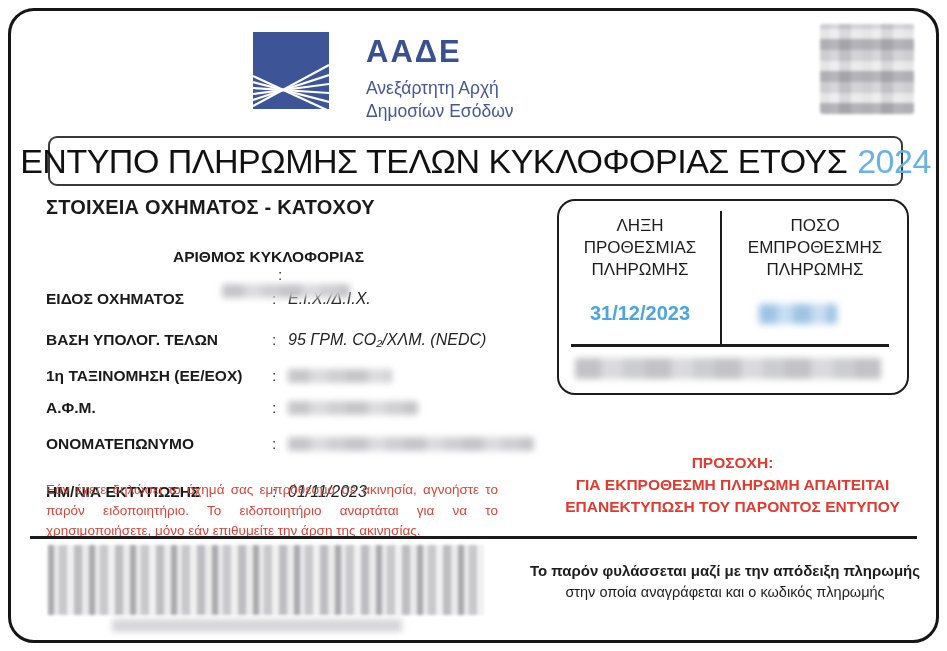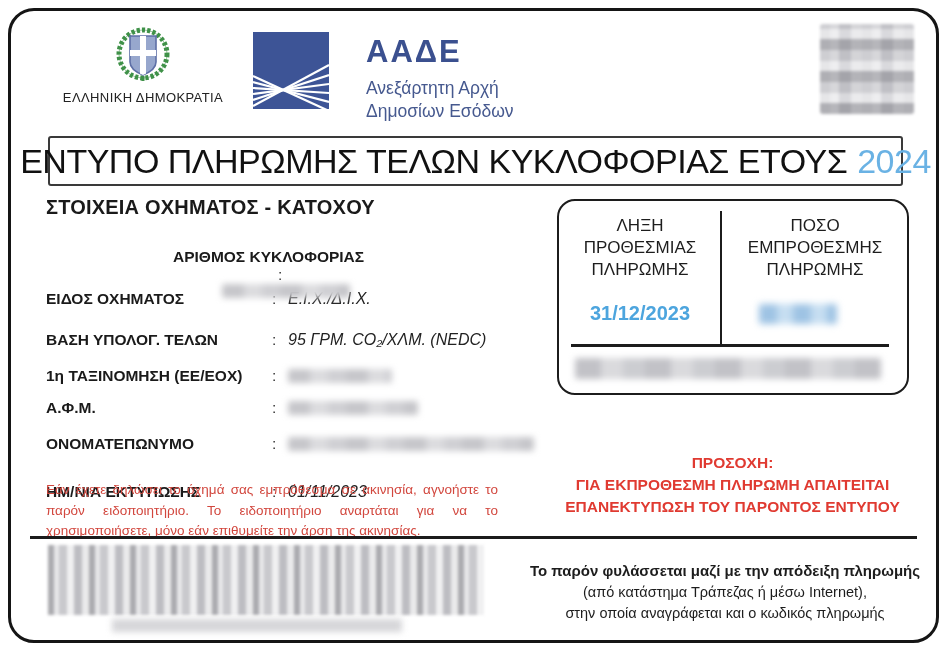--- a/index.html
+++ b/index.html
@@ -15,21 +15,21 @@
   .aade-text{position:absolute;left:366px;top:34px;}
   .aade-acronym{font-size:31px;font-weight:bold;color:#3b508f;letter-spacing:2px;}
   .aade-sub{margin-top:7px;font-size:17.5px;color:#46598f;line-height:1.3;}
   .qr-redact{position:absolute;left:820px;top:24px;width:94px;height:90px;
     background:
       repeating-linear-gradient(0deg, rgba(152,152,158,.65) 0 11px, rgba(238,238,240,.6) 11px 21px, rgba(196,196,201,.55) 21px 32px),
       repeating-linear-gradient(90deg,#d9d9dc 0 10px,#ededef 10px 19px,#babac0 19px 31px,#e6e6e8 31px 42px);
     filter:blur(1.6px);border-radius:3px;}
 
   
-  .title-bar{position:absolute;left:48px;top:136px;width:851px;height:46px;border:2px solid #3a3a3a;border-radius:3px;
+  .title-bar{position:absolute;left:48px;top:136px;width:851px;height:46px;border:2px solid #3a3a3a;border-radius:9px;
     display:flex;align-items:center;justify-content:center;white-space:nowrap;}
   .title-text{font-size:34px;letter-spacing:-0.5px;color:#111;}
   .title-year{font-size:34px;letter-spacing:-0.5px;color:#6ab2e4;margin-left:10px;}
 
   
   .section-heading{position:absolute;left:46px;top:196px;font-size:20px;font-weight:bold;letter-spacing:.2px;}
   .fields{position:absolute;left:46px;top:248px;width:480px;}
   .field-row{display:flex;align-items:center;height:20px;font-size:15.5px;}
   .f-label{width:226px;font-weight:bold;flex:none;}
   .f-colon{width:16px;flex:none;color:#333;}
@@ -62,36 +62,20 @@
   .warning{position:absolute;left:535px;top:452px;width:395px;text-align:center;color:#e03a31;font-weight:bold;font-size:15.5px;line-height:22px;}
   .footer-note{position:absolute;left:515px;top:560px;width:420px;text-align:center;font-size:14.5px;line-height:21.5px;color:#1d1d1d;}
   .footer-note .bold{font-weight:bold;font-size:15px;}
 </style>
 </head>
 <body>
 
 <div class="doc">
   <div class="outer-border"></div>
 
-  <div class="emblem-block">
-    <svg class="emblem-svg" width="62" height="60" viewBox="0 0 62 60">
-      <circle cx="31" cy="30" r="24" fill="none" stroke="#3f9148" stroke-width="5" stroke-dasharray="3.2 2.1"></circle>
-      <circle cx="31" cy="30" r="24" fill="none" stroke="#3f9148" stroke-width="1" opacity="0.55"></circle>
-      <path d="M31 57 L31 52" stroke="#3f9148" stroke-width="3"></path>
-      <clipPath id="shieldClip">
-          <path d="M18 12 L44 12 L44 38 C44 44 38.5 48 31 51 C23.5 48 18 44 18 38 Z"></path>
-        </clipPath>
-      <path d="M18 12 L44 12 L44 38 C44 44 38.5 48 31 51 C23.5 48 18 44 18 38 Z" fill="#97a7cd" stroke="#5e6fa6" stroke-width="1.6"></path>
-      <g clip-path="url(#shieldClip)">
-        <rect x="28" y="10" width="6" height="44" fill="#ffffff"></rect>
-        <rect x="16" y="26" width="30" height="6" fill="#ffffff"></rect>
-      </g>
-    </svg>
-    <div class="republic-label">ΕΛΛΗΝΙΚΗ ΔΗΜΟΚΡΑΤΙΑ</div>
-  </div>
 
   <svg class="aade-square" width="76" height="77" viewBox="0 0 76 77">
     <rect x="0" y="0" width="76" height="77" fill="#3d5496"></rect>
     <g stroke="#ffffff" stroke-width="2.2">
       <line x1="0" y1="44" x2="76" y2="79"></line>
       <line x1="0" y1="50" x2="76" y2="70"></line>
       <line x1="0" y1="56" x2="76" y2="61"></line>
       <line x1="0" y1="62" x2="76" y2="52"></line>
       <line x1="0" y1="68" x2="76" y2="43"></line>
       <line x1="0" y1="74" x2="76" y2="33"></line>
@@ -184,16 +168,15 @@
   </div>
 
   <div class="warning">
     <div>ΠΡΟΣΟΧΗ:</div>
     <div>ΓΙΑ ΕΚΠΡΟΘΕΣΜΗ ΠΛΗΡΩΜΗ ΑΠΑΙΤΕΙΤΑΙ</div>
     <div>ΕΠΑΝΕΚΤΥΠΩΣΗ ΤΟΥ ΠΑΡΟΝΤΟΣ ΕΝΤΥΠΟΥ</div>
   </div>
 
   <div class="footer-note">
     <div class="bold">Το παρόν φυλάσσεται μαζί με την απόδειξη πληρωμής</div>
-    <div>(από κατάστημα Τράπεζας ή μέσω Internet),</div>
     <div>στην οποία αναγράφεται και ο κωδικός πληρωμής</div>
   </div>
 </div>
 
 </body></html>

